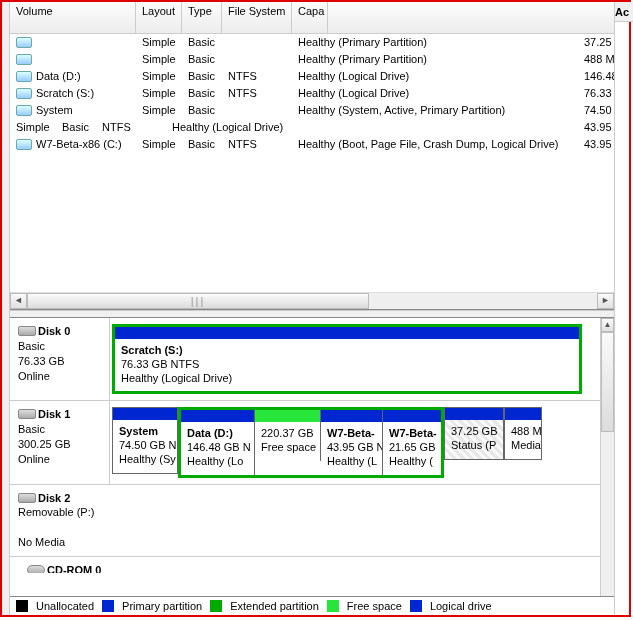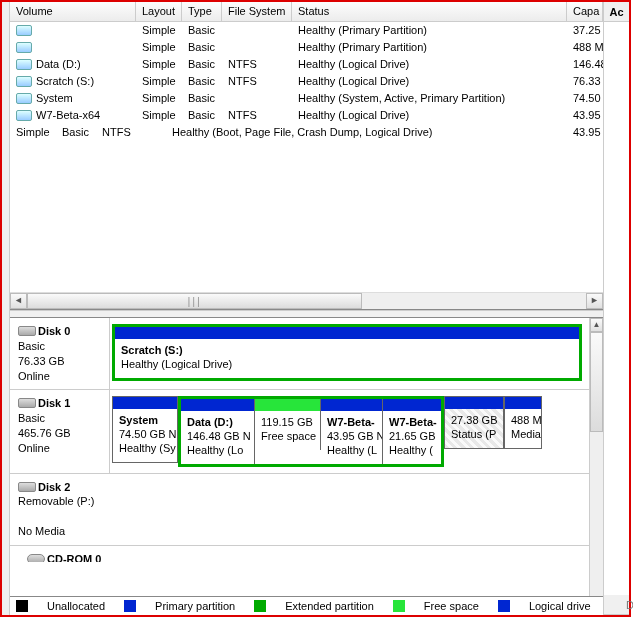--- a/index.html
+++ b/index.html
@@ -1,25 +1,25 @@
 <!DOCTYPE html>
 <html><head>
 <meta charset="utf-8">
 <style>
   * { box-sizing: border-box; margin: 0; padding: 0; }
   html, body { width: 633px; height: 620px; font-family: "Segoe UI", Tahoma, sans-serif; font-size: 11px; background: #fff; }
   .frame { width: 631px; height: 617px; border: 2px solid #d00; position: relative; display: flex; }
   .left-gut { width: 8px; background: #f0f0f0; border-right: 1px solid #ccc; }
   .main { flex: 1; display: flex; flex-direction: column; }
-  .right-gut { width: 26px; border-left: 1px solid #ccc; display: flex; flex-direction: column; justify-content: space-between; }
+  .right-gut { width: 15px; border-left: 1px solid #ccc; display: flex; flex-direction: row; }
   .right-tab { height: 20px; line-height: 20px; text-align: center; font-weight: bold; background: #f0f0f0; border-bottom: 1px solid #ccc; }
   .right-tab + .right-tab { font-weight: normal; color: #777; padding-left: 22px; }
   
   .table-wrap { border-bottom: 1px solid #888; display: flex; flex-direction: column; height: 308px; }
-  .hdr-row { display: flex; background: linear-gradient(#fdfdfd,#ececec); border-bottom: 1px solid #ccc; height: 20px; }
+  .hdr-row { display: flex; background: linear-gradient(#fdfdfd,#ececec); border-bottom: 1px solid #ccc; height: 32px; }
   .hdr-cell { border-right: 1px solid #ccc; padding: 3px 6px; white-space: nowrap; overflow: hidden; }
   .c-vol { width: 126px; }
   .c-lay { width: 46px; }
   .c-typ { width: 40px; }
   .c-fs  { width: 70px; }
   .c-sta { flex: 1; }
   .c-cap { width: 36px; text-align: right; }
   .tbody { flex: 1; overflow: hidden; }
   .trow { display: flex; height: 17px; line-height: 17px; }
   .trow .cell { padding: 0 6px; white-space: nowrap; overflow: hidden; }
@@ -45,42 +45,41 @@
   .vblock .name { font-weight: bold; }
   .bar-blue { background: #0026d1; }
   .bar-green { background: #27e53a; }
   .hatch { background-image: repeating-linear-gradient(45deg,#e8e8e8 0,#e8e8e8 3px,#fafafa 3px,#fafafa 6px); }
   .vsb { position: absolute; right: 0; top: 0; bottom: 0; width: 14px; background: #efefef; border-left:1px solid #ccc; }
   .vsb .arrow { height: 14px; background: linear-gradient(#fafafa,#e0e0e0); border:1px solid #bbb; text-align:center; line-height:11px; font-size:8px; color:#555; }
   .vsb .track { position:absolute; top:14px; bottom:14px; left:0; right:0; }
   .vsb .thumb { position:absolute; top:0; left:0; right:0; height: 100px; background: linear-gradient(#fafafa,#dcdcdc); border:1px solid #bbb; }
   .vsb .arrow.bot { position:absolute; bottom:0; left:0; right:0; }
   
-  .legend { border-top: 1px solid #888; padding: 3px 6px; display: flex; align-items: center; gap: 19px; font-size: 11px; position: absolute; left:0; right:0; bottom:0; background:#fff; }
+  .legend { border-top: 1px solid #888; padding: 3px 6px; display: flex; align-items: center; gap: 8px; font-size: 11px; position: absolute; left:0; right:0; bottom:0; background:#fff; }
   .sw { width: 12px; height: 12px; border: 1px solid #000; display: inline-block; }
   .sw.black { background: #000; border-color:#000; }
   .sw.blue  { background: #0026d1; border-color:#0026d1; }
   .sw.dgreen{ background: #0a0; border-color:#0a0; }
   .sw.lgreen{ background: #27e53a; border-color:#27e53a; }
 </style>
 </head>
 <body>
 
 <div class="frame">
   <div class="left-gut"></div>
 
   <div class="main">
 
     <div class="table-wrap">
       <div class="hdr-row">
         <div class="hdr-cell c-vol">Volume</div>
         <div class="hdr-cell c-lay">Layout</div>
         <div class="hdr-cell c-typ">Type</div>
         <div class="hdr-cell c-fs">File System</div>
-        <div class="hdr-cell c-sta">Status</div>
         <div class="hdr-cell c-cap">Capa</div>
       </div>
       <div class="tbody" id="vol-body">
           <div class="trow">
             <div class="cell c-vol"><span class="vol-ico"></span><span></span></div>
             <div class="cell c-lay">Simple</div>
             <div class="cell c-typ">Basic</div>
             <div class="cell c-fs"></div>
             <div class="cell c-sta">Healthy (Primary Partition)</div>
             <div class="cell c-cap">37.25</div>
@@ -111,28 +110,28 @@
           </div>
           <div class="trow">
             <div class="cell c-vol"><span class="vol-ico"></span><span>System</span></div>
             <div class="cell c-lay">Simple</div>
             <div class="cell c-typ">Basic</div>
             <div class="cell c-fs"></div>
             <div class="cell c-sta">Healthy (System, Active, Primary Partition)</div>
             <div class="cell c-cap">74.50</div>
           </div>
           <div class="trow">
-            <div class="cell c-vol"><span class="vol-ico"></span><span>W7-Beta-x64</span></div>
             <div class="cell c-lay">Simple</div>
             <div class="cell c-typ">Basic</div>
             <div class="cell c-fs">NTFS</div>
             <div class="cell c-sta">Healthy (Logical Drive)</div>
             <div class="cell c-cap">43.95</div>
           </div>
           <div class="trow">
+            <div class="cell c-vol"><span class="vol-ico"></span><span>W7-Beta-x86 (C:)</span></div>
             <div class="cell c-lay">Simple</div>
             <div class="cell c-typ">Basic</div>
             <div class="cell c-fs">NTFS</div>
             <div class="cell c-sta">Healthy (Boot, Page File, Crash Dump, Logical Drive)</div>
             <div class="cell c-cap">43.95</div>
           </div>
         </div>
       <div class="hsb">
         <div class="arrow">◄</div>
         <div class="track">
@@ -152,32 +151,33 @@
           <span>Basic</span><br>
           <span>76.33 GB</span><br>
           <span>Online</span>
         </div>
         <div class="disk-body">
           <div class="ext-group" style="width:470px;">
             <div class="vblock" style="width:464px; border:none;">
               <div class="bar bar-blue"></div>
               <div class="body">
                 <div class="name">Scratch  (S:)</div>
+                <div>76.33 GB NTFS</div>
                 <div>Healthy (Logical Drive)</div>
               </div>
             </div>
           </div>
         </div>
       </div>
 
       <div class="disk-row">
         <div class="disk-label">
           <span class="disk-ico"></span><b>Disk 1</b><br>
           <span>Basic</span><br>
-          <span>465.76 GB</span><br>
+          <span>300.25 GB</span><br>
           <span>Online</span>
         </div>
         <div class="disk-body" style="white-space:nowrap;">
           <div class="vblock" style="width:66px;">
             <div class="bar bar-blue"></div>
             <div class="body">
                 <div class="name">System</div>
                 <div>74.50 GB N</div>
                 <div>Healthy (Sy</div>
               </div>
@@ -186,21 +186,21 @@
               <div class="bar bar-blue"></div>
               <div class="body">
                   <div class="name">Data  (D:)</div>
                   <div>146.48 GB N</div>
                   <div>Healthy (Lo</div>
                 </div>
             </div><div class="vblock" style="width:66px; border:none; border-right:1px solid #666;">
               <div class="bar bar-green"></div>
               <div class="body">
                   <div class="name"></div>
-                  <div>119.15 GB</div>
+                  <div>220.37 GB</div>
                   <div>Free space</div>
                 </div>
             </div><div class="vblock" style="width:62px; border:none; border-right:1px solid #666;">
               <div class="bar bar-blue"></div>
               <div class="body">
                   <div class="name">W7-Beta-</div>
                   <div>43.95 GB N</div>
                   <div>Healthy (L</div>
                 </div>
             </div><div class="vblock" style="width:58px; border:none;">
@@ -208,21 +208,21 @@
               <div class="body">
                   <div class="name">W7-Beta-</div>
                   <div>21.65 GB</div>
                   <div>Healthy (</div>
                 </div>
             </div>
           </div><div class="vblock hatch" style="width:60px;">
             <div class="bar bar-blue"></div>
             <div class="body">
                 <div class="name"></div>
-                <div>27.38 GB</div>
+                <div>37.25 GB</div>
                 <div>Status (P</div>
               </div>
           </div><div class="vblock" style="width:38px;">
             <div class="bar bar-blue"></div>
             <div class="body">
                 <div class="name"></div>
                 <div>488 M</div>
                 <div>Media</div>
               </div>
           </div>

